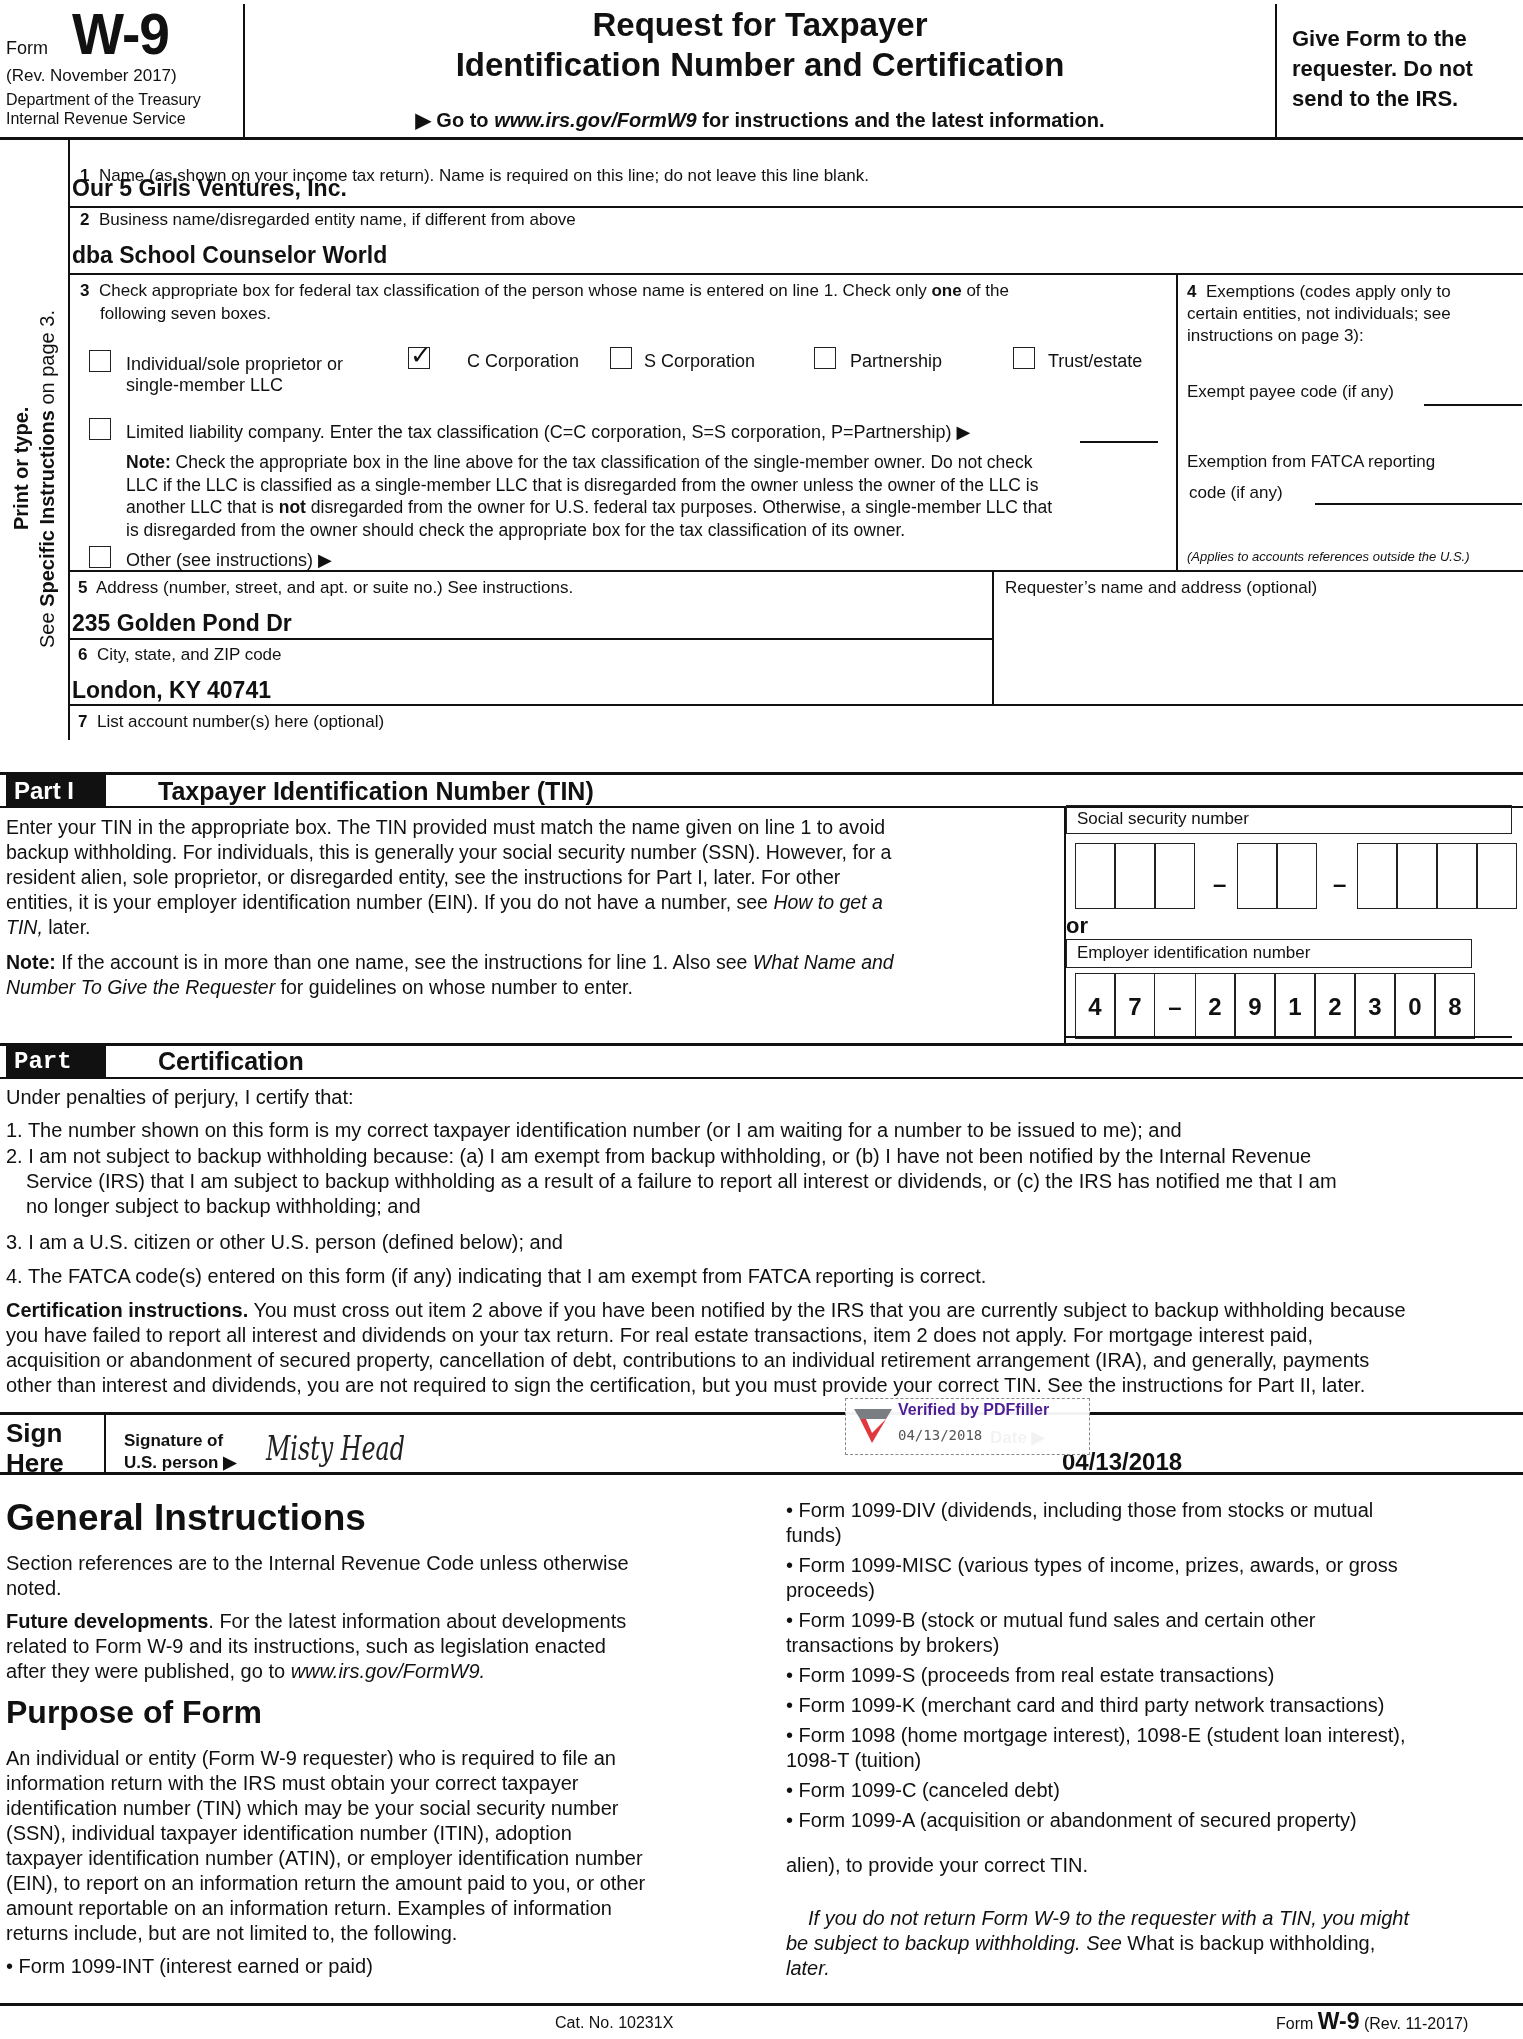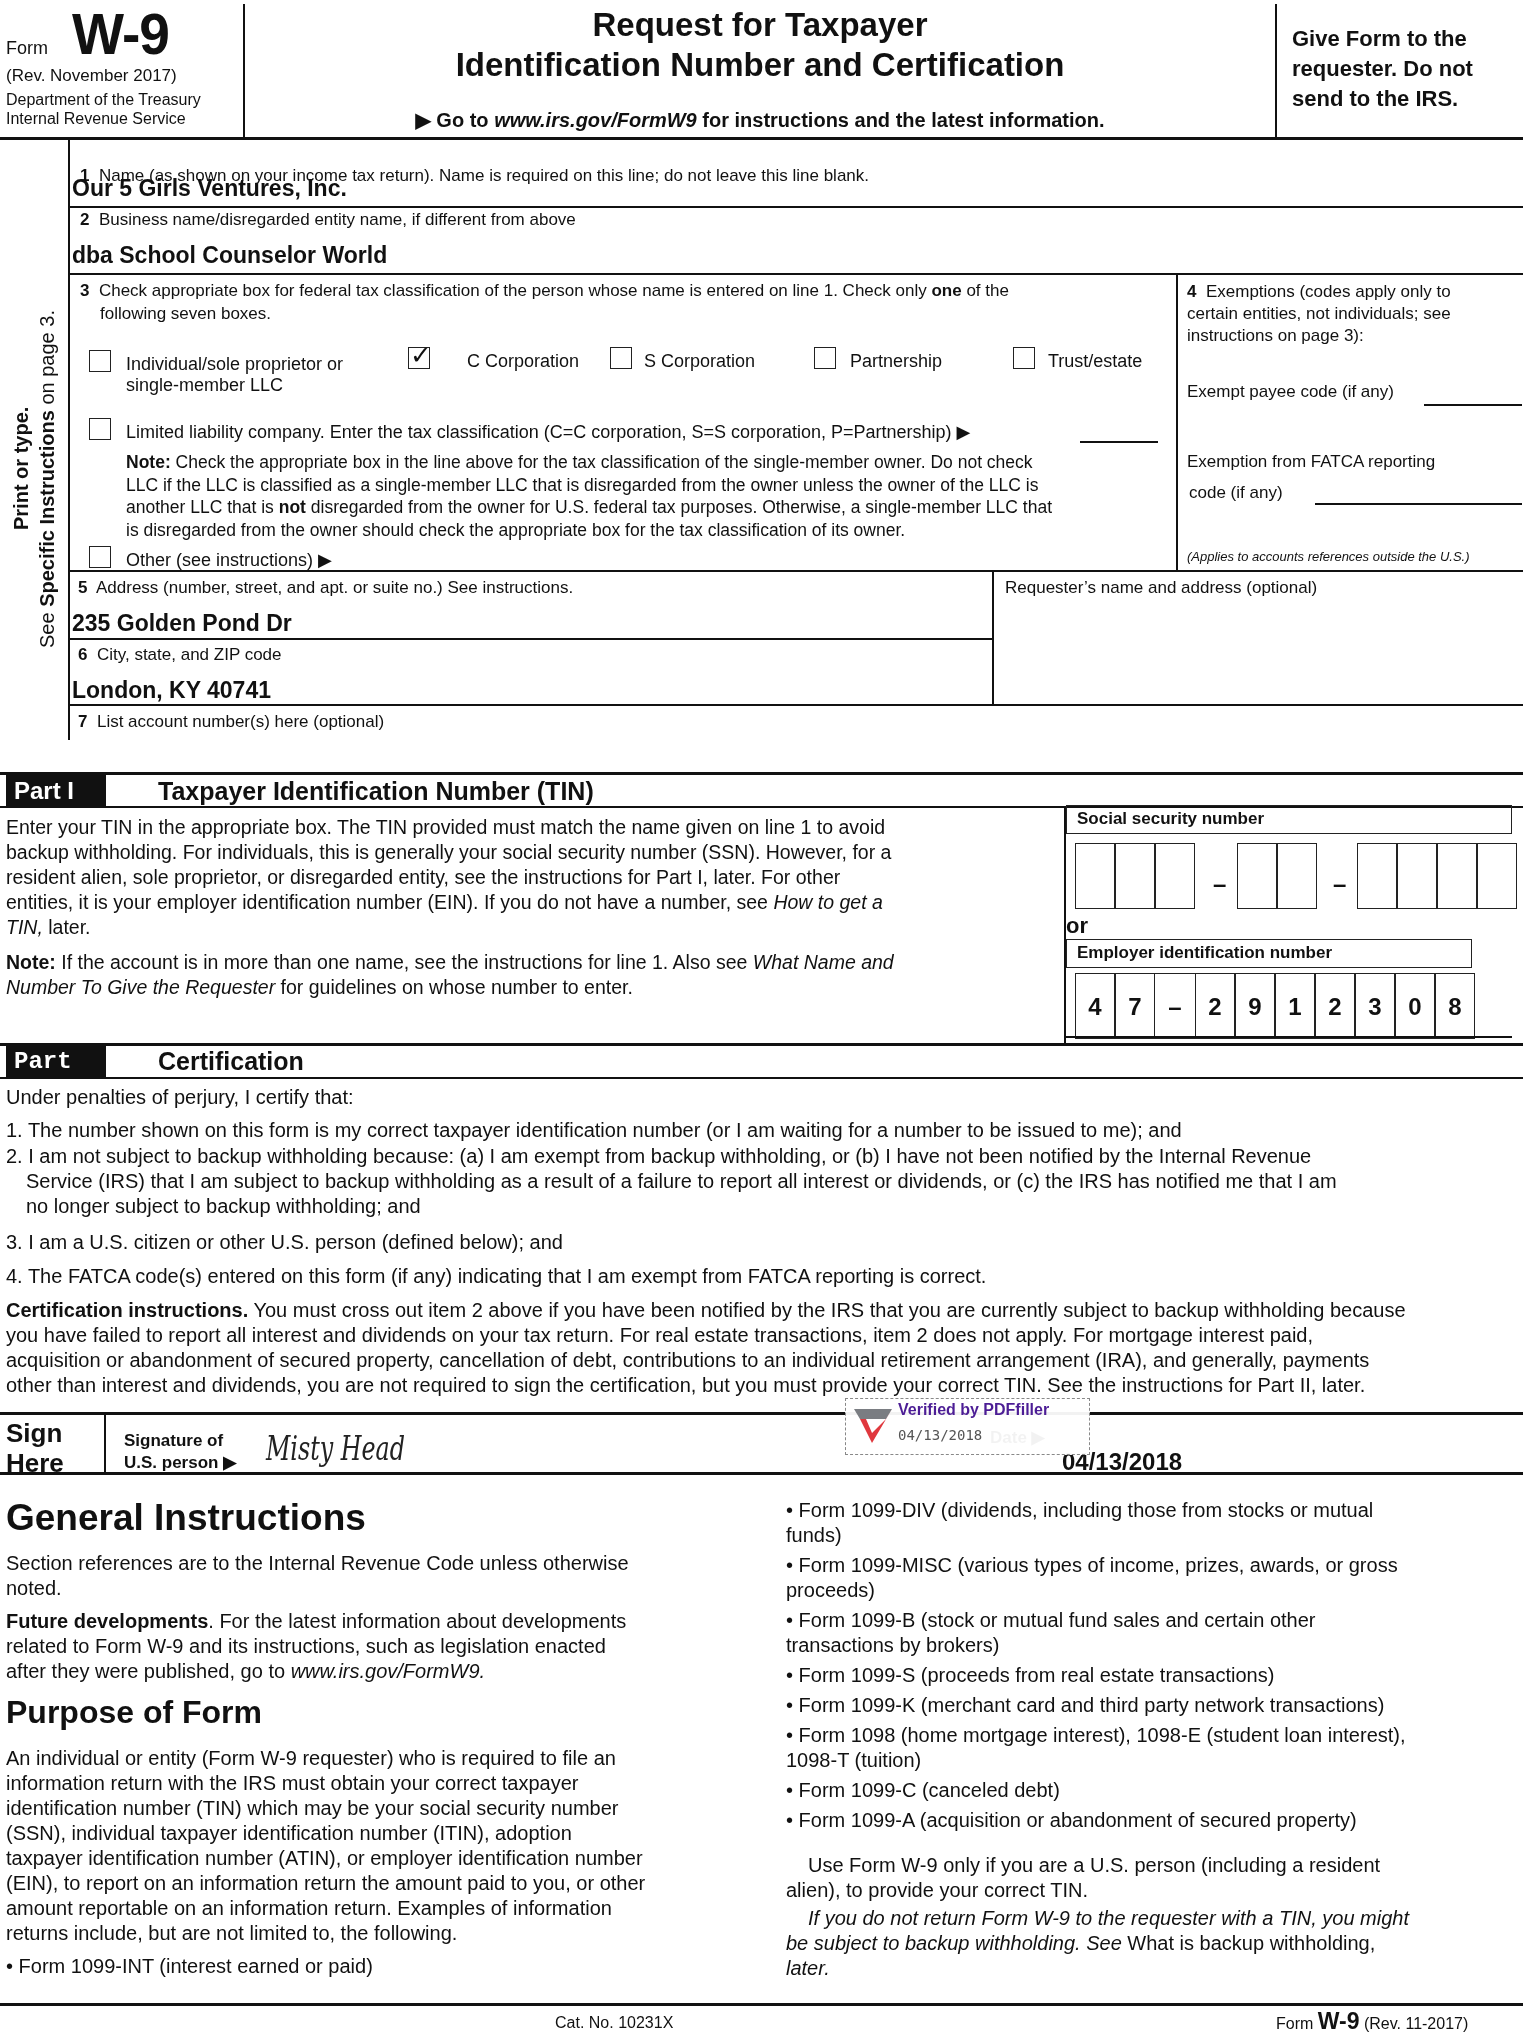--- a/index.html
+++ b/index.html
@@ -33,21 +33,21 @@
   #side-text { left: 0; top: 270px; width: 70px; height: 380px; }
   #side-text .rot { position: absolute; transform: rotate(-90deg); transform-origin: left top; white-space: nowrap; }
 
   .part-tag { position: absolute; background: #111; color: #fff; font-weight: bold; font-size: 24px; padding: 2px 8px; }
   .part-title { position: absolute; font-weight: bold; font-size: 25px; }
 
   .para { position: absolute; font-size: 19.5px; line-height: 25px; }
 
   .digit-box { position: absolute; border: 1.5px solid #222; background: #fff; height: 66px; width: 40px; text-align: center; line-height: 66px; font-size: 24px; font-weight: bold; }
   .dash { position: absolute; font-size: 24px; font-weight: bold; }
-  .tin-header { position: absolute; border: 1.5px solid #222; font-weight: bold; font-size: 17px; padding: 3px 10px; }
+  .tin-header { position: absolute; border: 1.5px solid #222; font-weight: normal; font-size: 17px; padding: 3px 10px; }
 
   .cert-line { position: absolute; font-size: 20px; line-height: 25px; }
 
   .sign-big { position: absolute; font-size: 26px; font-weight: bold; line-height: 30px; }
   .h1 { position: absolute; font-size: 37px; font-weight: bold; }
   .h2 { position: absolute; font-size: 32px; font-weight: bold; }
   .body-text { position: absolute; font-size: 20px; line-height: 25px; }
 
   #pdf-badge { left: 845px; top: 1398px; width: 245px; height: 57px; border: 1.5px dashed #888; background: rgba(255,255,255,0.95); }
   #pdf-verified { left: 52px; top: 2px; font-size: 16px; font-weight: bold; color: #2a7a1a; }
@@ -296,21 +296,20 @@
       <div>1098-T (tuition)</div>
     </div>
     <div style="margin-bottom: 5px;">
       <div>• Form 1099-C (canceled debt)</div>
     </div>
     <div style="margin-bottom: 5px;">
       <div>• Form 1099-A (acquisition or abandonment of secured property)</div>
     </div>
   </div>
 <div class="body-text" style="left:786px; top:1853px;">
-  <div style="padding-left:22px;">Use Form W-9 only if you are a U.S. person (including a resident</div>
   <div>alien), to provide your correct TIN.</div>
 </div>
 <div class="body-text" style="left:786px; top:1906px;">
   <div class="ital" style="padding-left:22px;">If you do not return Form W-9 to the requester with a TIN, you might</div>
   <div><i>be subject to backup withholding. See </i><span>What is backup withholding,</span></div>
   <div class="ital">later.</div>
 </div>
 
 <div class="hline" style="left:0; top:2003px; width:1523px; height:3px;"></div>
 <div class="abs" style="left:555px; top:2014px; font-size:16px;">Cat. No. 10231X</div>

